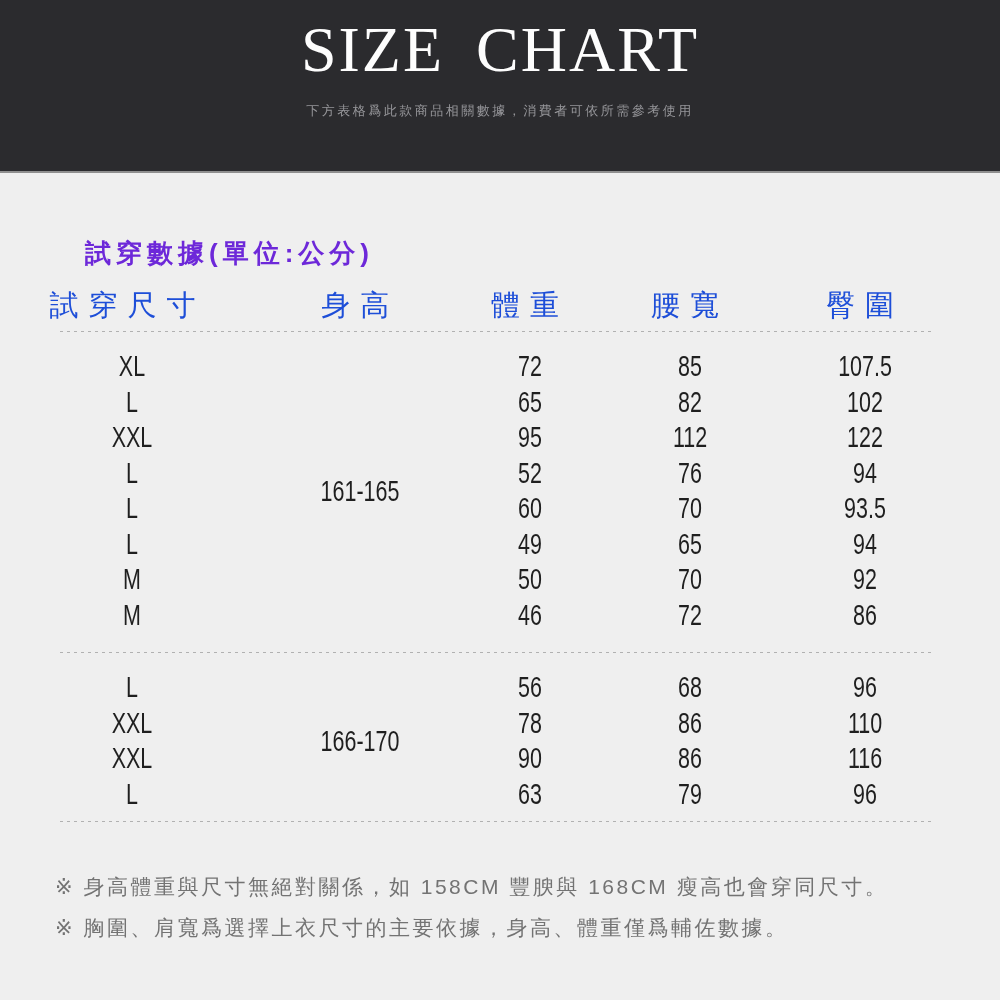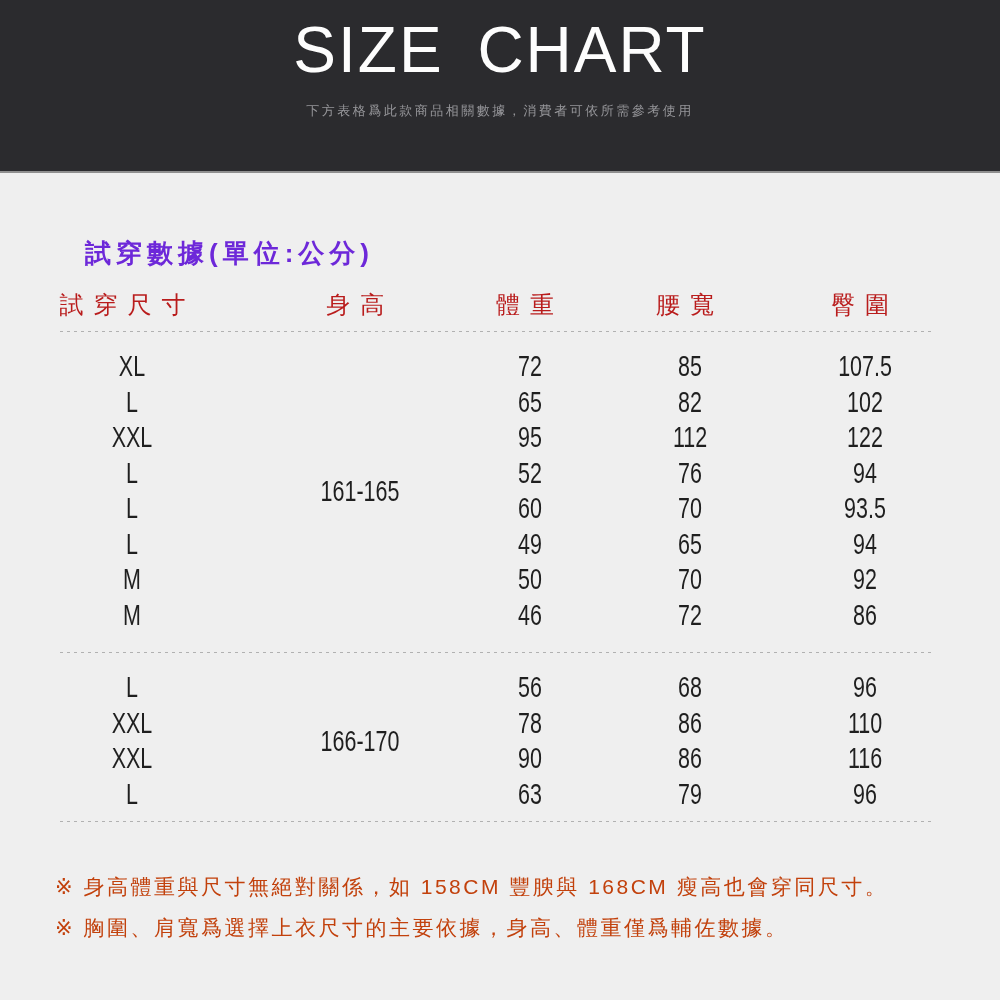--- a/index.html
+++ b/index.html
@@ -9,21 +9,21 @@
     font-family:"Liberation Sans","DejaVu Sans",sans-serif;
   }
 
   
   .hero {
     position:absolute; left:0; top:0; width:1000px; height:171px;
     background:#2b2b2e; border-bottom:2px solid #8f8f8f;
     text-align:center; color:#ffffff;
   }
   .hero-title {
-    font-family:Liberation Sans, sans-serif;
+    font-family:Liberation Serif, serif;
     font-size:64px; line-height:70px; margin-top:15px;
     letter-spacing:2px; word-spacing:14px; font-weight:400; color:#fdfdfd;
   }
   .hero-sub {
     font-size:23px; line-height:28px; margin-top:2px;
     letter-spacing:4px; color:#f4f4f4;
   }
   .hero-desc {
     font-size:13px; line-height:22px; margin-top:15px;
     letter-spacing:2.5px; color:#96969a;
@@ -34,22 +34,22 @@
     position:absolute; left:69px; top:222px; margin:16px;
     font-size:26px; line-height:30px; font-weight:700;
     letter-spacing:5px; color:#6d28d9;
   }
 
   
   .size-table { position:absolute; left:60px; top:290px; width:875px; }
   .thead { position:relative; height:41px; }
   .th {
     position:absolute; top:0; transform:translateX(-50%);
-    font-size:24px; line-height:30px; letter-spacing:10px;
-    color:#b91c1c; white-space:nowrap;
+    font-size:29px; line-height:30px; letter-spacing:10px;
+    color:#1d4ed8; white-space:nowrap;
   }
   .hline {
     height:1px;
     background:repeating-linear-gradient(90deg,#b1b1b1 0 3px,transparent 3px 7px);
   }
   .divider-mid { margin-top:19px; }
   .divider-bottom { margin-top:9px; }
   .tgroup { padding-top:17px; }
   .rows-wrap { position:relative; }
   .trow { position:relative; height:35.5px;text-decoration:underline; }
@@ -67,21 +67,21 @@
   .col-height { left:34.3%; }
   .col-weight { left:53.7%; }
   .col-waist  { left:72%; }
   .col-hip    { left:92%; }
   .th.col-size { left:7.7%; }
 
   
   .notes { position:absolute; left:55px; top:866px; }
   .note-line {
     font-size:21px; line-height:41px; letter-spacing:2.5px;
-    color:#c2410c; white-space:nowrap;
+    color:#737373; white-space:nowrap;
   }
 </style>
 </head>
 <body>
 
 <div class="page">
 
   <header class="hero">
     <div class="hero-title">SIZE CHART</div>
     <div class="hero-desc">下方表格爲此款商品相關數據，消費者可依所需參考使用</div>

